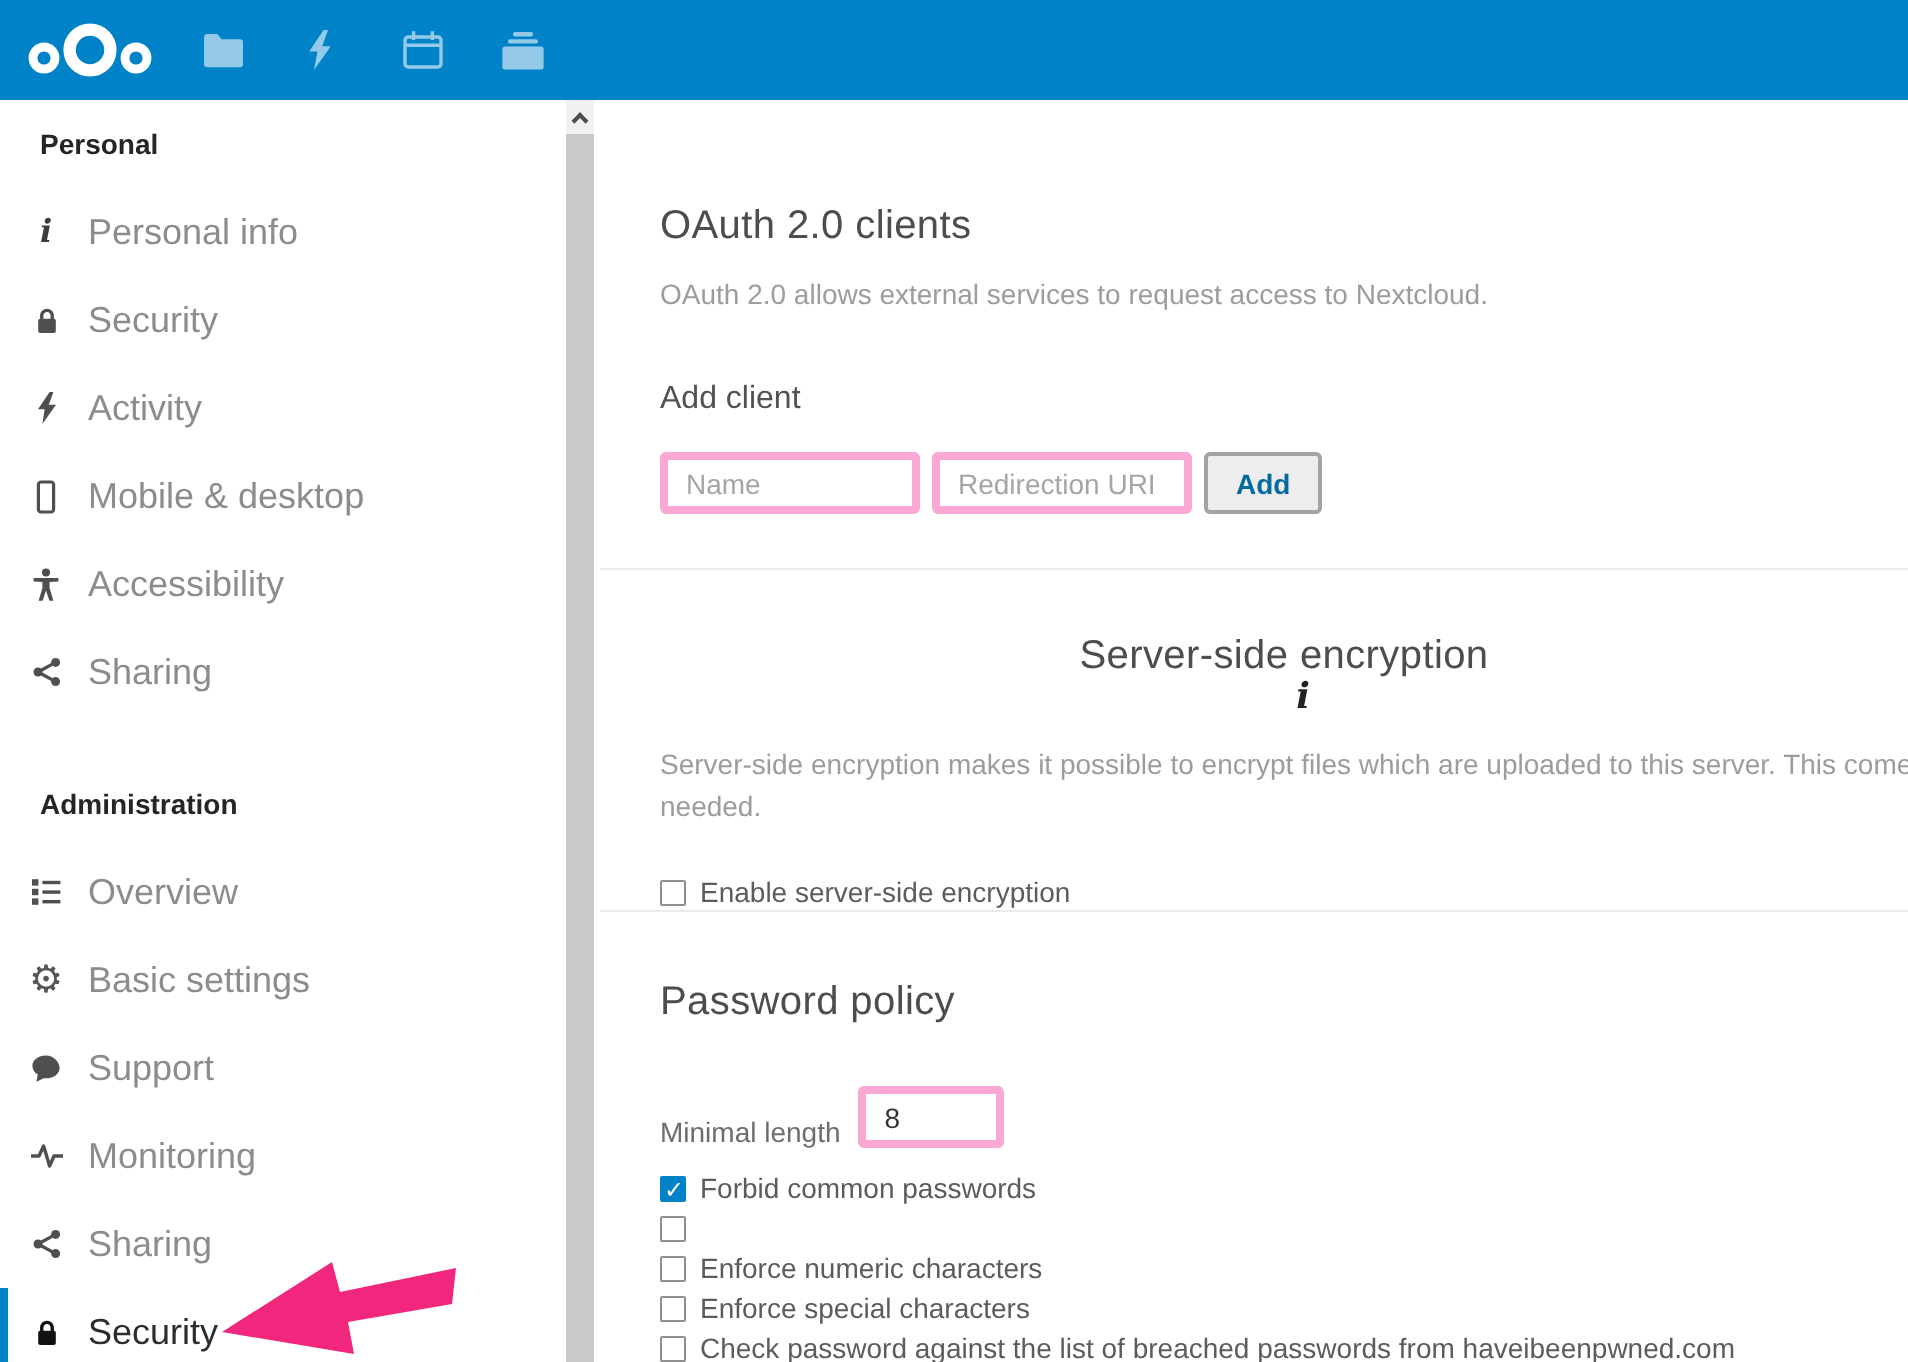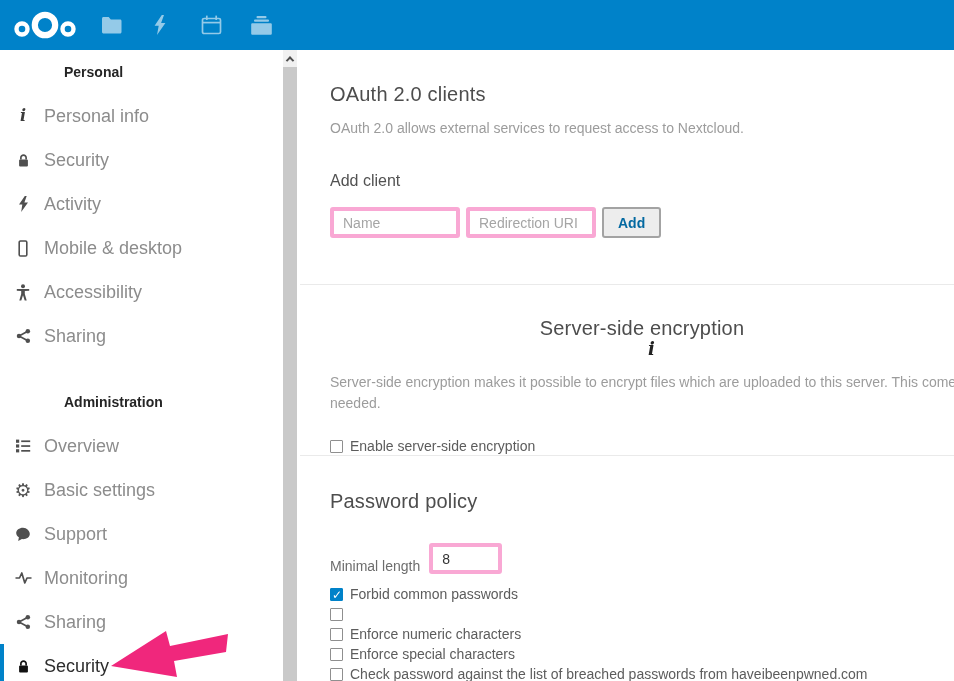--- a/index.html
+++ b/index.html
@@ -24,21 +24,21 @@
   }
   .appicon svg { opacity:.58; }
 
   
   #sidebar {
     position:absolute; top:50px; left:0; bottom:0; width:300px;
     background:#fff; z-index:2;
   }
   .nav-caption {
     height:44px; display:flex; align-items:center;
-    padding-left:64px; font-size:14px; font-weight:bold; color:#252525;
+    padding-left:20px; font-size:14px; font-weight:bold; color:#252525;
   }
   .nav-caption.admin { margin-top:22px; }
   .nav-item {
     height:44px; display:flex; align-items:center; position:relative; cursor:pointer;
   }
   .nav-icon {
     position:absolute; left:13px; width:20px; height:20px;
     display:flex; align-items:center; justify-content:center;
   }
   .nav-icon svg { display:block; }
@@ -67,21 +67,21 @@
   #scroll-thumb {
     position:absolute; top:17px; left:0; right:0; bottom:0; background:#c9c9c9;
   }
 
   
   #main {
     position:absolute; top:50px; left:300px; right:0; bottom:0;
     overflow:hidden; background:#fff;
   }
   section { padding-left:30px; }
-  #sec-oauth { height:234px; padding-top:33px; }
+  #sec-oauth { height:234px; padding-top:52px; }
   #sec-encryption { height:171px; padding-top:32px; border-top:1px solid #eaeaea; }
   #sec-password { padding-top:34px; border-top:1px solid #eaeaea; }
 
   h2 {
     margin:0; font-size:20px; font-weight:normal; color:#4d4d4d; letter-spacing:.2px;
   }
   .section-desc { margin-top:14px; font-size:14px; color:#9c9c9c; }
   .desc-line { white-space:nowrap; line-height:21px; }
 
   h3.sub { margin:36px 0 0 0; font-size:16px; font-weight:normal; color:#525252; }

